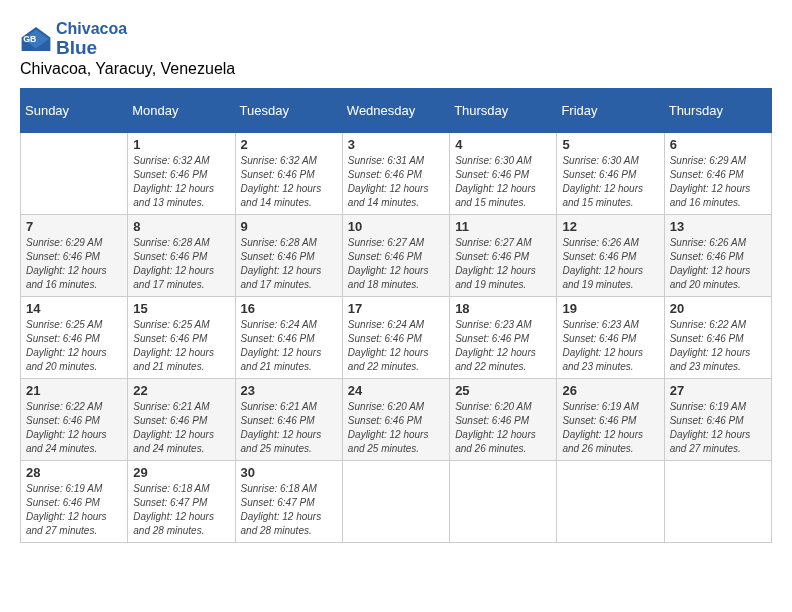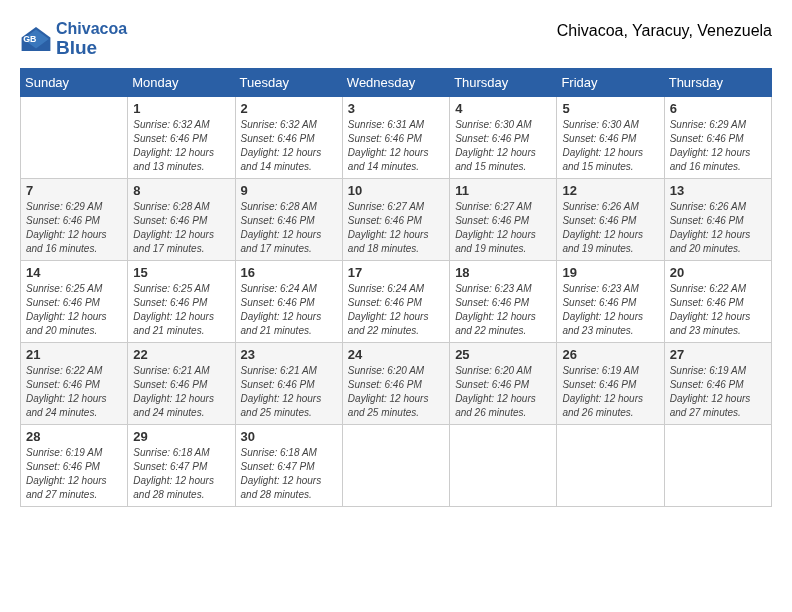--- a/index.html
+++ b/index.html
@@ -8,20 +8,21 @@
       background: #fff;
       width: 792px;
       min-height: 612px;
       padding: 20px;
     }
     .header-area {
       display: flex;
       justify-content: space-between;
       align-items: flex-start;
       margin-bottom: 10px;
+      flex-direction: column;
     }
     .logo {
       display: flex;
       align-items: center;
       gap: 4px;
     }
     .logo-icon {
       width: 32px;
       height: 32px;
     }
@@ -39,21 +40,21 @@
       margin-top: 2px;
     }
     .calendar-table {
       width: 100%;
       border-collapse: collapse;
       font-size: 11px;
     }
     .calendar-table th {
       background-color: #2a5fa5;
       color: white;
-      padding: 6px 4px;
+      padding: 14px 4px;
       text-align: left;
       font-size: 13px;
       font-weight: normal;
       border: 1px solid #2a5fa5;
     }
     .calendar-table td {
       border: 1px solid #ccc;
       vertical-align: top;
       padding: 4px 5px;
       width: calc(100% / 7);

